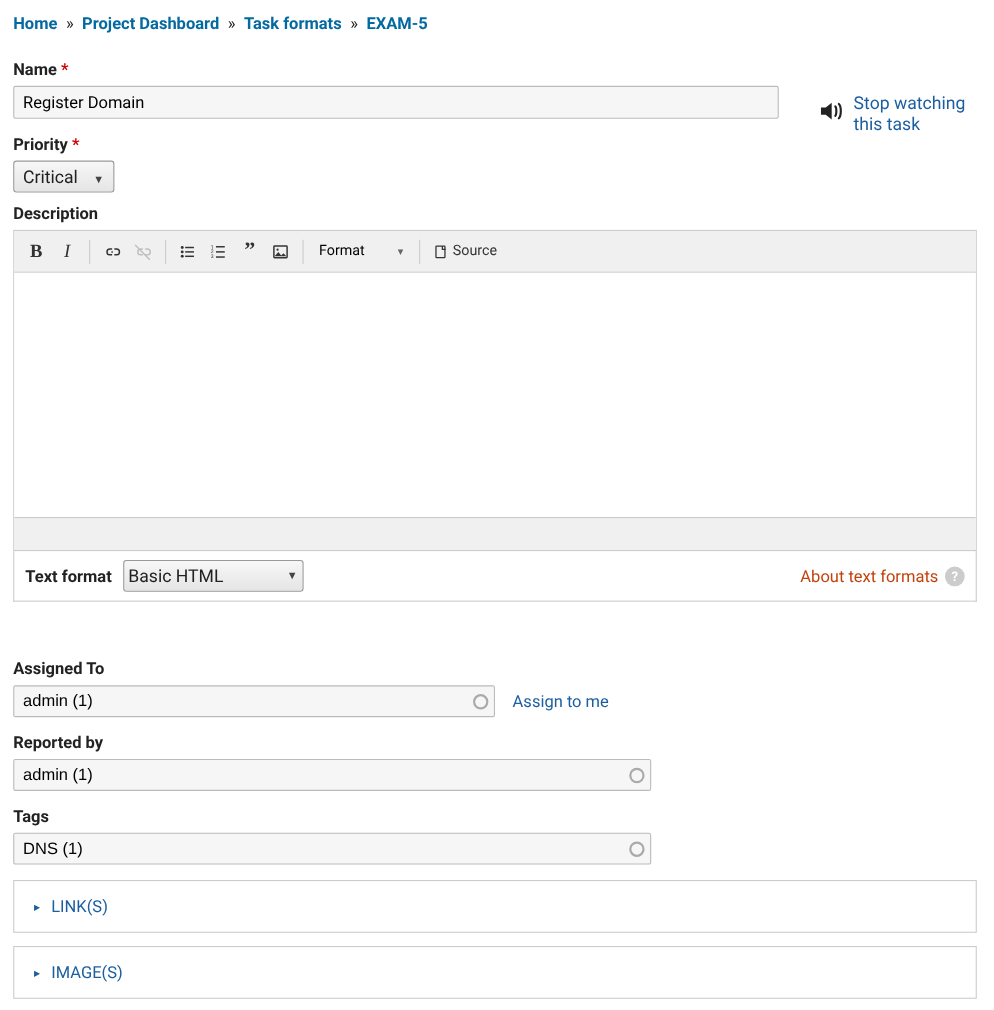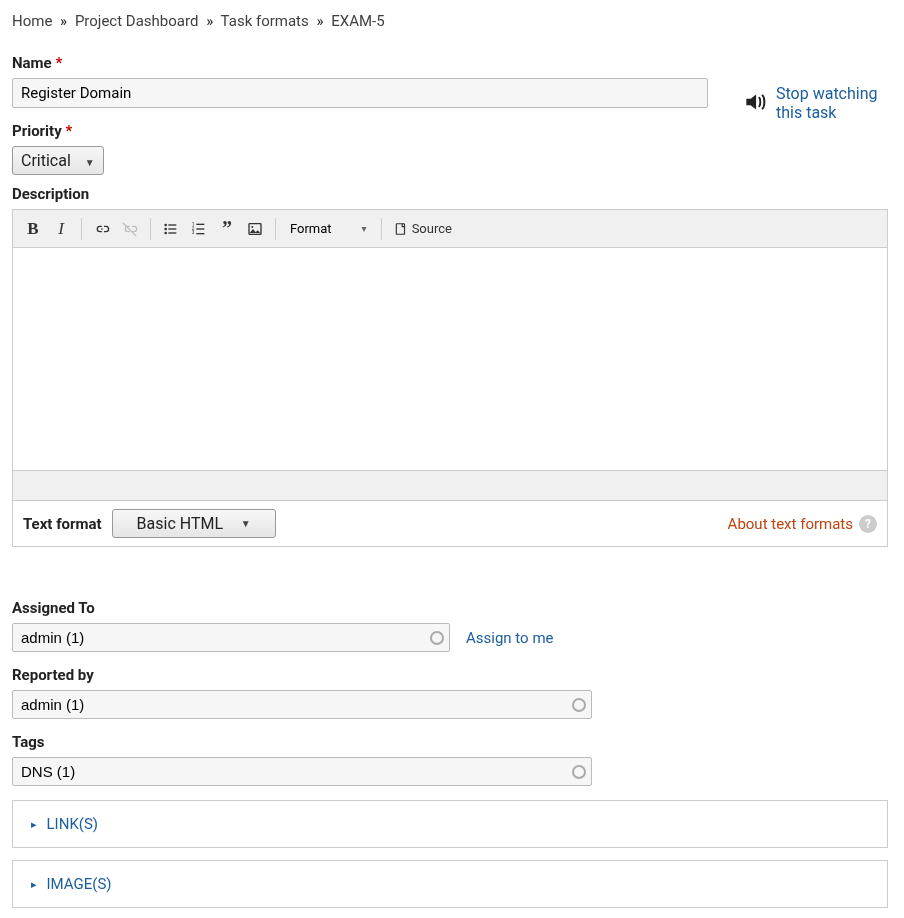--- a/index.html
+++ b/index.html
@@ -15,22 +15,23 @@
       background: #fff;
       width: 904px;
     }
     
     
     .breadcrumb {
       font-size: 15px;
       margin-bottom: 24px;
     }
     .breadcrumb a {
-      color: #404040;
+      color: #0369a1;
       text-decoration: none;
+      font-weight: bold;
     }
     .breadcrumb .sep {
       color: #222;
       margin: 0 4px;
     }
     
     
     .main-row {
       display: flex;
       align-items: flex-start;
@@ -177,21 +178,21 @@
       font-weight: bold;
       font-size: 15px;
       margin-right: 10px;
     }
     .text-format-select {
       display: inline-flex;
       align-items: center;
       border: 1px solid #999;
       background: linear-gradient(#f7f7f7, #e5e5e5);
       border-radius: 3px;
-      padding: 4px 24px;
+      padding: 4px 4px;
       font-size: 16px;
       width: 164px;
       justify-content: space-between;
     }
     .text-format-select::after {
       content: "▼";
       font-size: 10px;
       color: #444;
     }
     .text-format-right {

